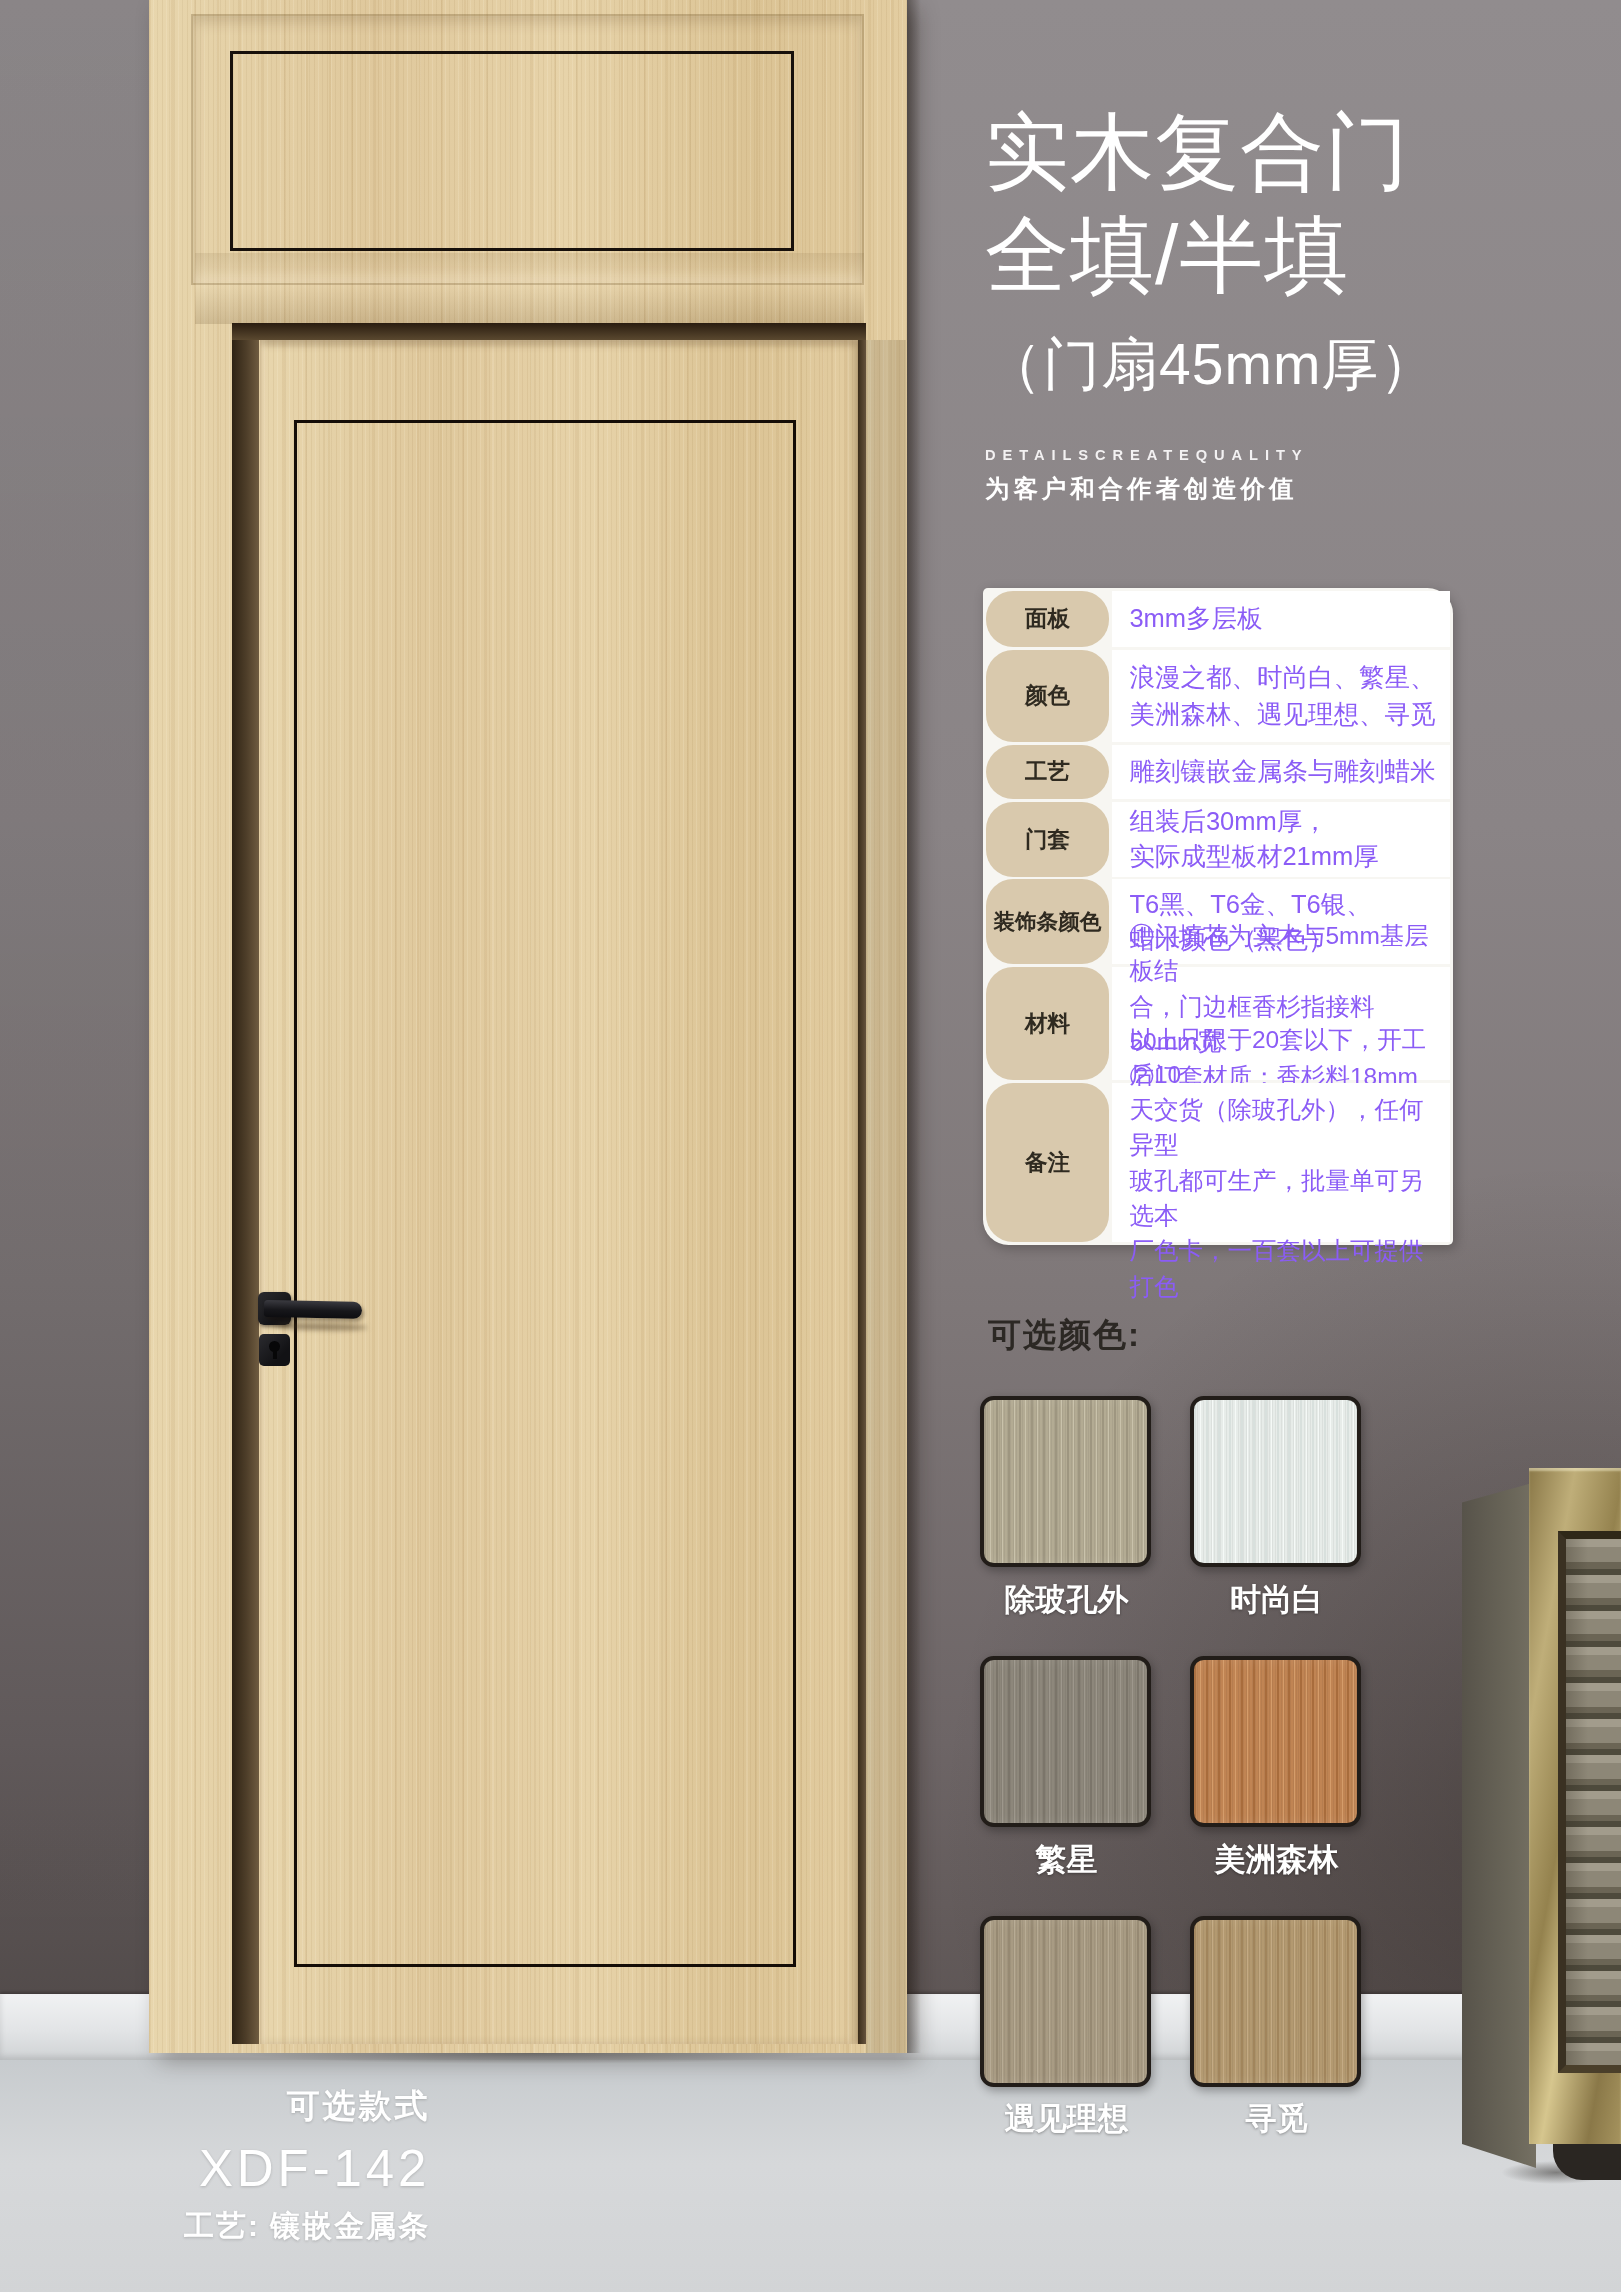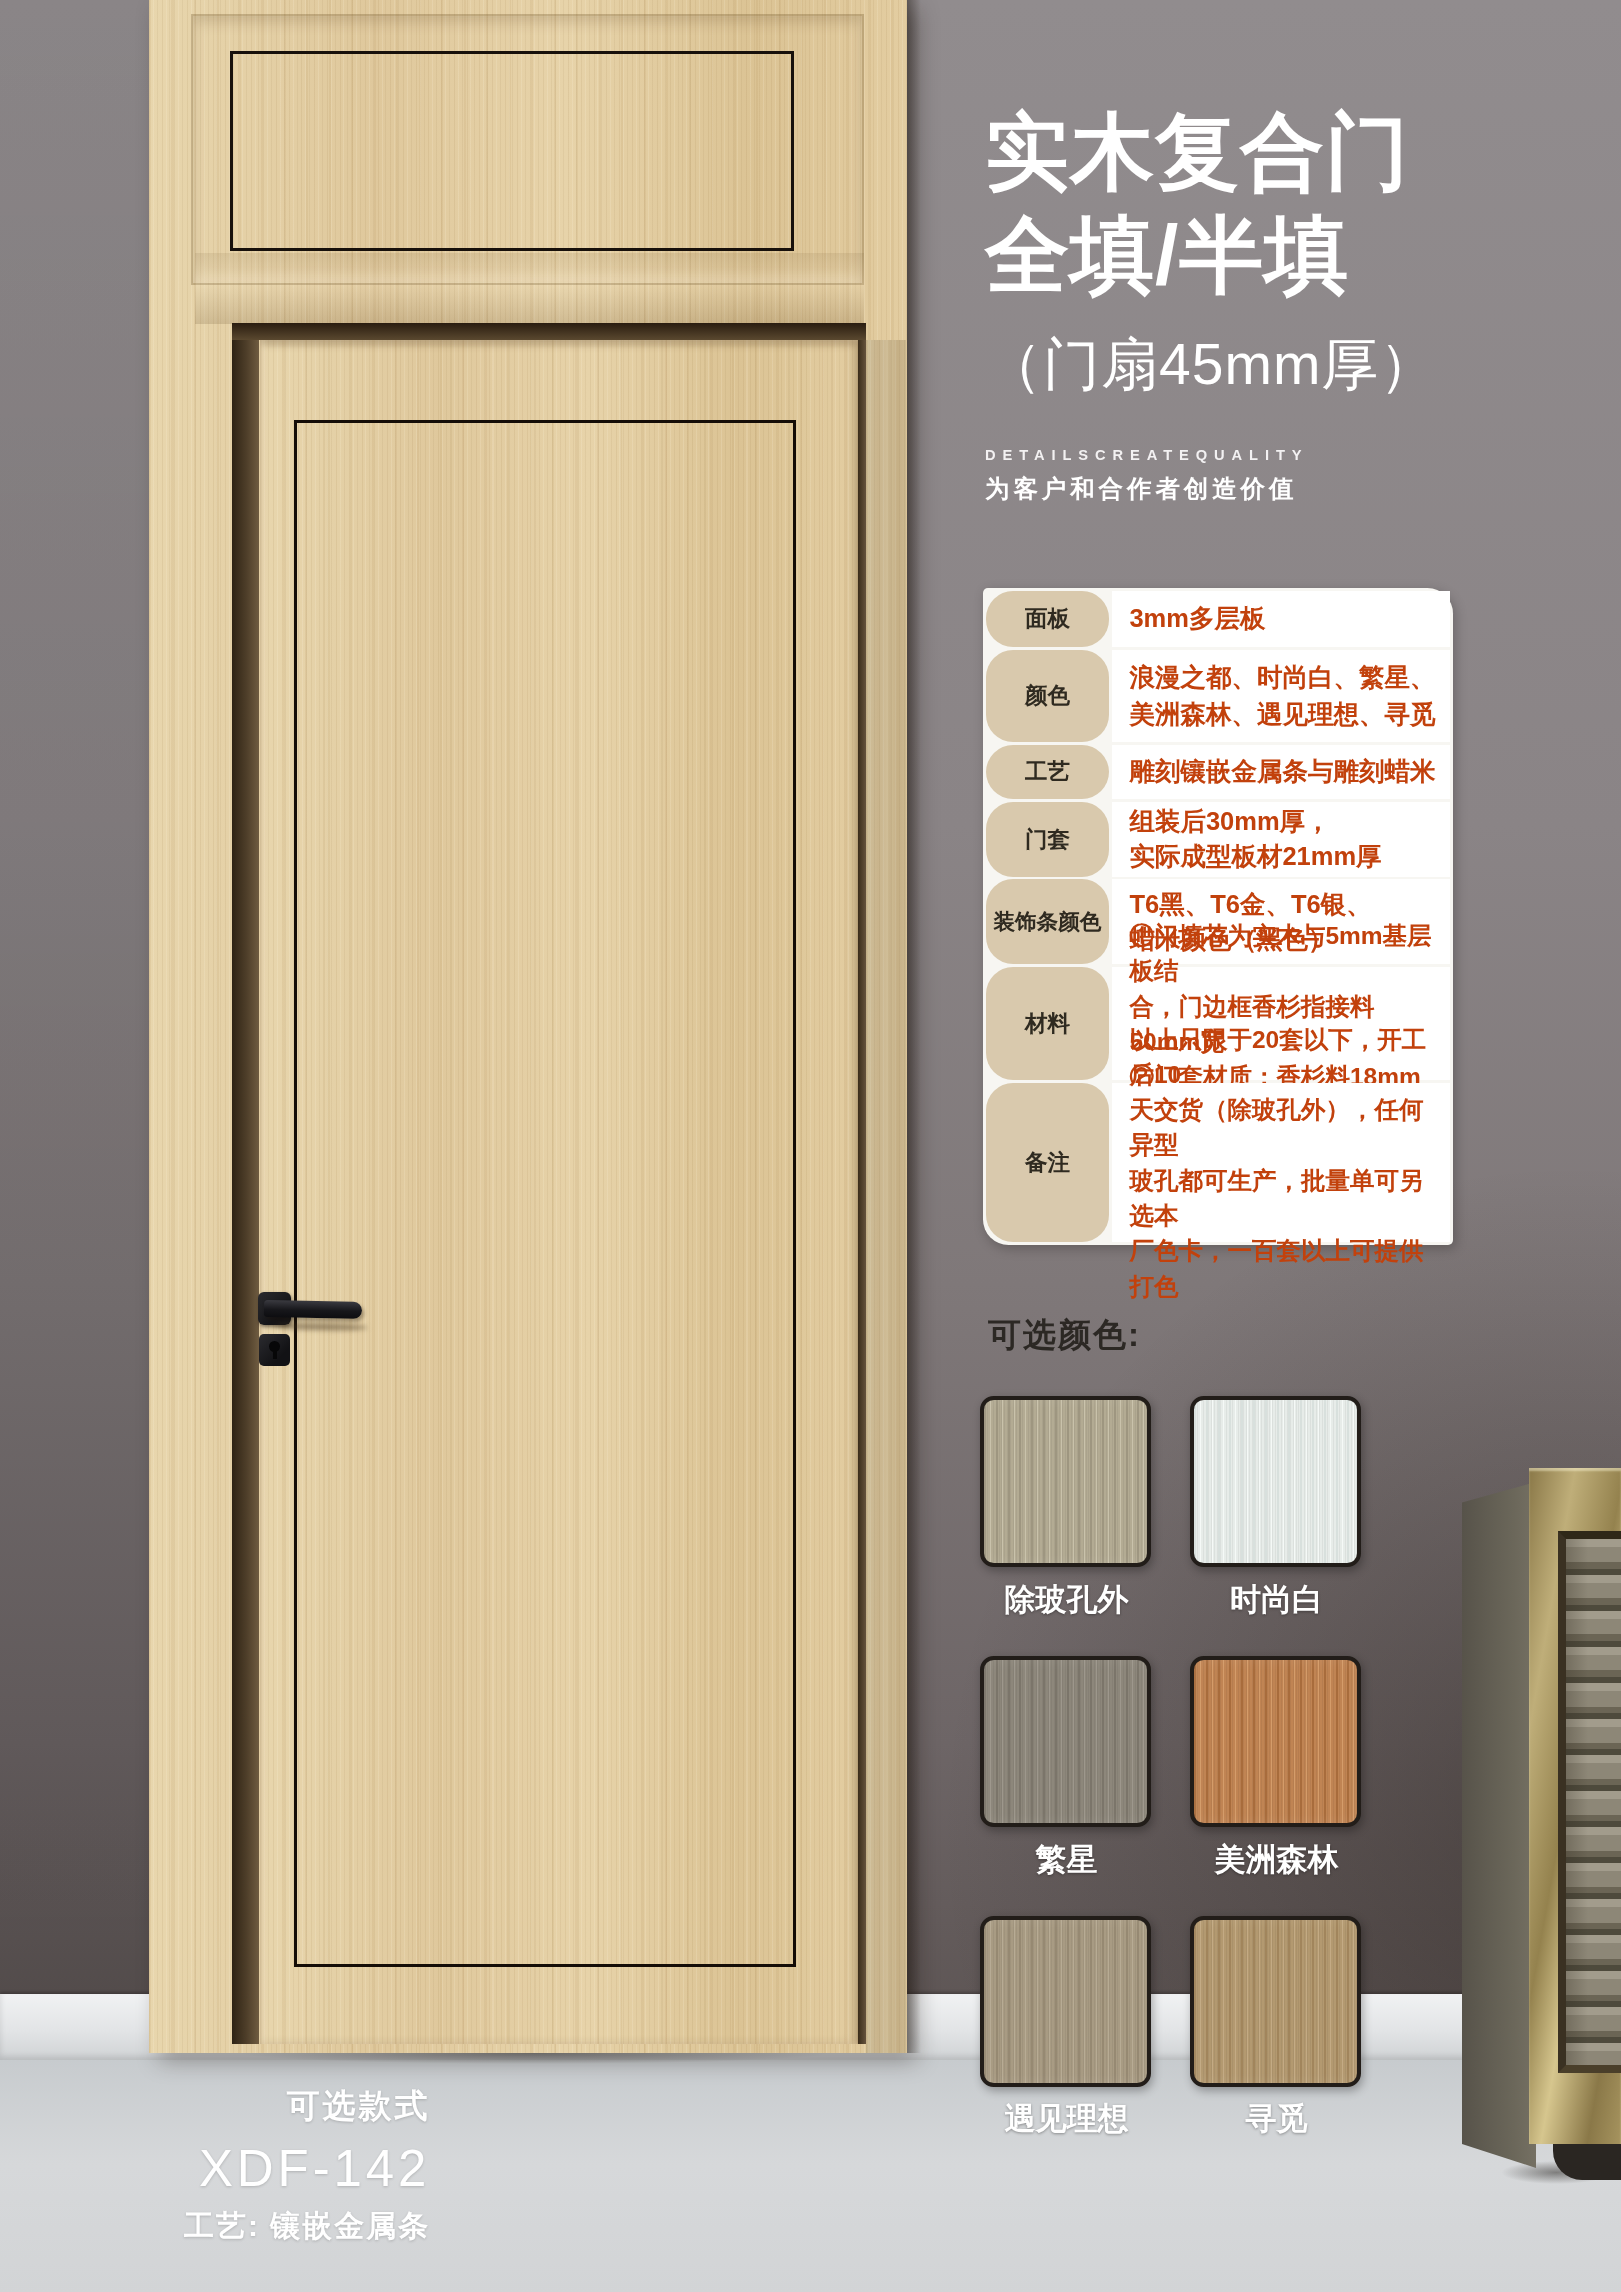--- a/index.html
+++ b/index.html
@@ -82,34 +82,34 @@
     background:repeating-linear-gradient(to bottom,#a29c8c 0 7.8px,#8d8777 7.8px 23.5px,#6b6555 23.5px 30px,#4e4a3c 30px 36px);}
   .cab-recess::after{content:"";position:absolute;inset:0;
     background:linear-gradient(to right, rgba(40,34,22,0.25), rgba(0,0,0,0) 40%);}
   .cab-plinth{position:absolute;left:1553px;top:2143px;width:69px;height:37px;
     background:#2a2622;border-radius:0 0 0 29px;}
   .cab-shadow{position:absolute;left:1470px;top:2156px;width:157px;height:33px;
     background:radial-gradient(50% 50% at 55% 50%, rgba(20,16,12,0.45), rgba(20,16,12,0) 70%);}
 
   
   .title-block{position:absolute;left:985px;top:101px;color:#ffffff;}
-  .title-line{font-size:84px;font-weight:700;line-height:1.23;letter-spacing:1px;}
+  .title-line{font-size:84px;font-weight:400;line-height:1.23;letter-spacing:1px;}
   .subtitle{margin-top:19.6px;font-size:57px;font-weight:500;letter-spacing:1px;}
   .tagline-en{margin-top:43px;font-size:14.7px;font-weight:700;letter-spacing:6.9px;color:#f3f1f2;}
   .tagline-cn{margin-top:8.8px;font-size:24.5px;font-weight:700;letter-spacing:3.9px;}
 
   
   .spec-table{position:absolute;left:983px;top:588px;width:470px;background:#f7f6f2;
     padding:2.9px;border-radius:4.9px 25.5px 4.9px 25.5px;box-sizing:border-box;
     box-shadow:2.9px 3.9px 11.8px rgba(0,0,0,0.22);}
   .spec-row{display:flex;gap:2.9px;margin-bottom:2.9px;}
   .spec-row:last-child{margin-bottom:0;}
   .spec-label{width:123px;flex:0 0 123px;background:#d9c9ad;color:#2f2a20;font-weight:700;font-size:22.5px;
     display:flex;align-items:center;justify-content:center;text-align:center;box-sizing:border-box;padding:0 2px;border-radius:27px;}
-  .spec-value{flex:1;background:#ffffff;color:#c2410c;font-weight:700;font-size:25.5px;line-height:1.38;
+  .spec-value{flex:1;background:#ffffff;color:#8b5cf6;font-weight:400;font-size:25.5px;line-height:1.38;
     display:flex;align-items:center;box-sizing:border-box;padding:7.8px 7.8px 7.8px 17.6px;white-space:pre-line;}
   .r1{height:56px;} .r2{height:92px;} .r3{height:54px;} .r4{height:75px;}
   .r5{height:85px;} .r6{height:113px;} .r7{height:159px;}
   .r2 .spec-value{line-height:1.46;}
   .r6 .spec-value{font-size:24.5px;line-height:1.44;}
   .r7 .spec-value{font-size:24.5px;line-height:1.44;}
   .r5 .spec-label{font-size:21.6px;}
 
   
   .colors-heading{position:absolute;left:988px;top:1313px;font-size:33px;font-weight:800;

